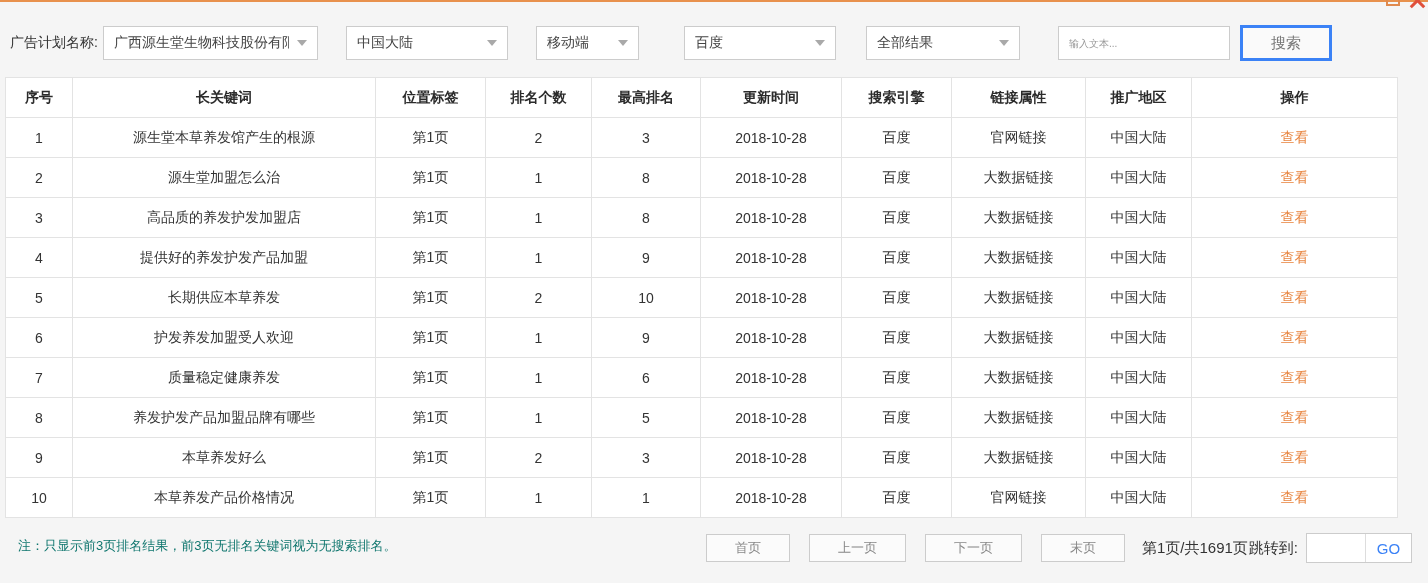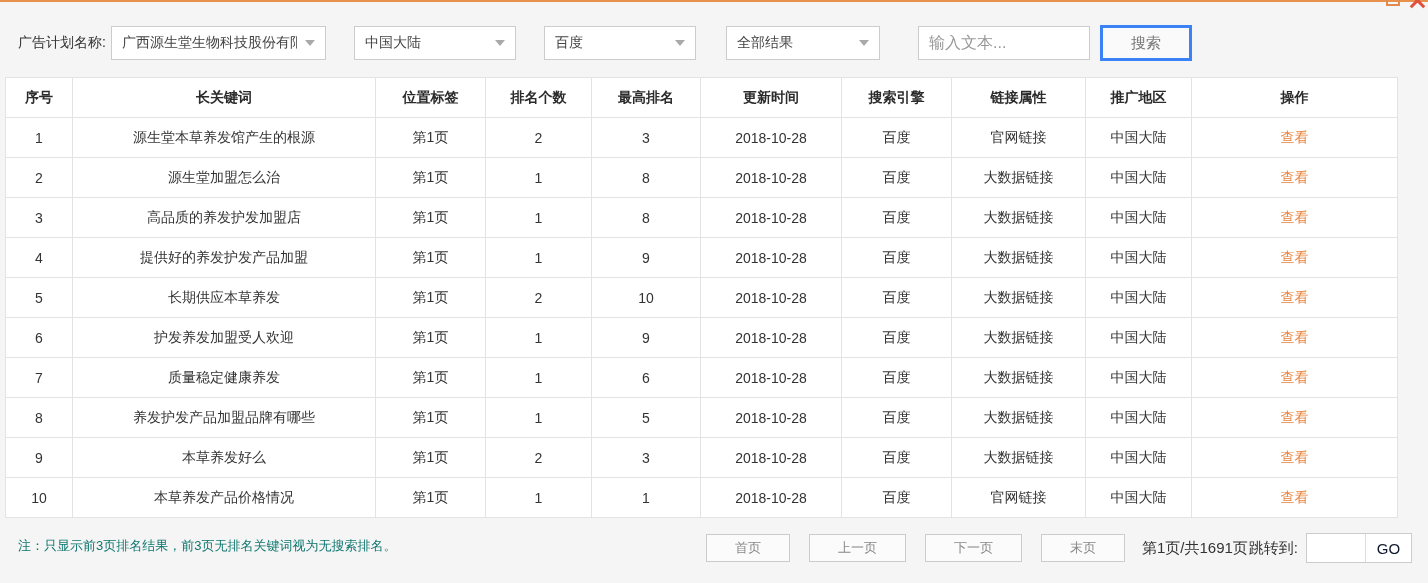--- a/index.html
+++ b/index.html
@@ -13,37 +13,37 @@
   
   .win-icons { position:absolute; top:-7px; right:3px; display:flex; gap:9px; }
   .win-restore { width:14px; height:13px; border:2px solid #e08a4e; background:transparent; }
   .win-close { width:16px; height:15px; position:relative; }
   .win-close::before,.win-close::after{
     content:""; position:absolute; left:7px; top:-2px; width:3px; height:19px; background:#e0503c;
   }
   .win-close::before{ transform:rotate(45deg);} .win-close::after{ transform:rotate(-45deg);}
 
   
-  .filterbar { position:absolute; top:25px; left:18px; height:36px; display:flex; align-items:center; }
+  .filterbar { position:absolute; top:25px; left:10px; height:36px; display:flex; align-items:center; }
   .flabel { font-size:14px; color:#333; width:88px; margin-right:5px; }
   .dd {
     height:34px; background:#fff; border:1px solid #ccc; display:flex; align-items:center;
     justify-content:space-between; padding:0 10px; font-size:14px; color:#444; cursor:pointer;
   }
   .dd .val { overflow:hidden; white-space:nowrap; }
   .caret { width:0; height:0; border-left:5px solid transparent; border-right:5px solid transparent;
            border-top:6px solid #a9a9a9; margin-left:8px; flex:none; }
   .dd1{ width:215px; margin-right:28px; }
   .dd2{ width:162px; margin-right:28px; }
   .dd3{ width:103px; margin-right:45px; }
   .dd4{ width:152px; margin-right:30px; }
   .dd5{ width:154px; margin-right:38px; }
   .text-input {
     width:172px; height:34px; border:1px solid #ccc; background:#fff; padding:0 10px;
-    font-size:16px; color:#333; margin-right:10px; outline:none;
+    font-size:10px; color:#333; margin-right:10px; outline:none;
     font-family:"Liberation Sans","DejaVu Sans",sans-serif;
   }
   .text-input::placeholder{ color:#999; }
   .search-btn {
     width:92px; height:36px; border:3px solid #3b82f6; background:#fafafa; color:#777;
     font-size:15px; cursor:pointer; font-family:"Liberation Sans","DejaVu Sans",sans-serif;
   }
 
   
   .table-wrap { position:absolute; top:77px; left:5px; width:1392px; background:#fff; }
@@ -61,21 +61,21 @@
   .pg-btn {
     border:1px solid #ccc; background:#fbfbfb; color:#888; font-size:13px; height:28px;
     padding:0 28px; margin-left:19px; cursor:pointer; line-height:26px;
     font-family:"Liberation Sans","DejaVu Sans",sans-serif;
   }
   .pg-btn:first-child{ margin-left:0; }
   .pg-info { margin-left:17px; font-size:15px; color:#333; }
   .jump-label { margin-left:1px; font-size:15px; color:#333; }
   .jump-box { display:flex; margin-left:8px; border:1px solid #ccc; height:30px; background:#fff; }
   .jump-input { width:58px; border:none; outline:none; font-size:14px; padding:0 4px; text-align:center; }
-  .go-btn { width:46px; border:none; border-left:1px solid #ddd; background:#fff; color:#0f172a;
+  .go-btn { width:46px; border:none; border-left:1px solid #ddd; background:#fff; color:#3b82f6;
             font-size:15px; cursor:pointer; font-family:"Liberation Sans","DejaVu Sans",sans-serif; }
 </style>
 </head>
 <body>
 
 <div class="topline"></div>
 
 <div class="win-icons">
   <div class="win-restore"></div>
   <div class="win-close"></div>
@@ -83,20 +83,24 @@
 
 <div class="filterbar">
   <span class="flabel">广告计划名称:</span>
 
   <div class="dd dd1">
     <span class="val">广西源生堂生物科技股份有限...</span>
     <span class="caret"></span>
   </div>
   <div class="dd dd2">
     <span class="val">中国大陆</span>
+    <span class="caret"></span>
+  </div>
+  <div class="dd dd3">
+    <span class="val">移动端</span>
     <span class="caret"></span>
   </div>
   <div class="dd dd4">
     <span class="val">百度</span>
     <span class="caret"></span>
   </div>
   <div class="dd dd5">
     <span class="val">全部结果</span>
     <span class="caret"></span>
   </div>

